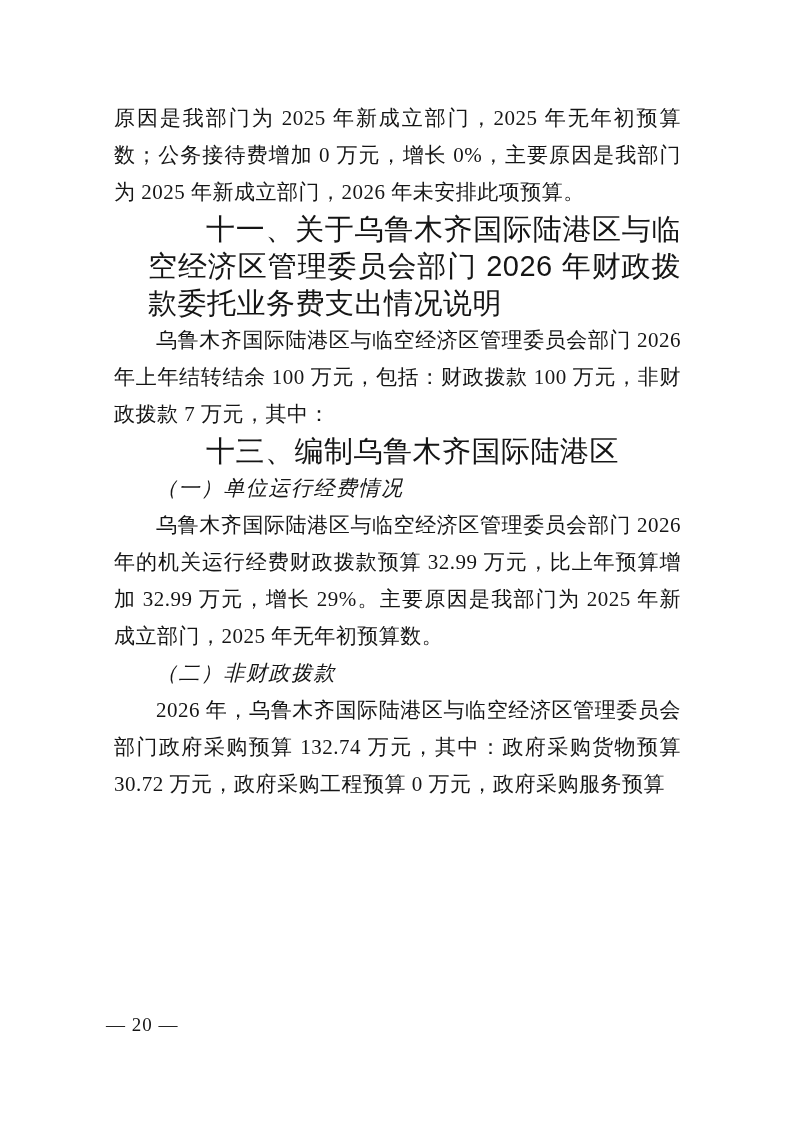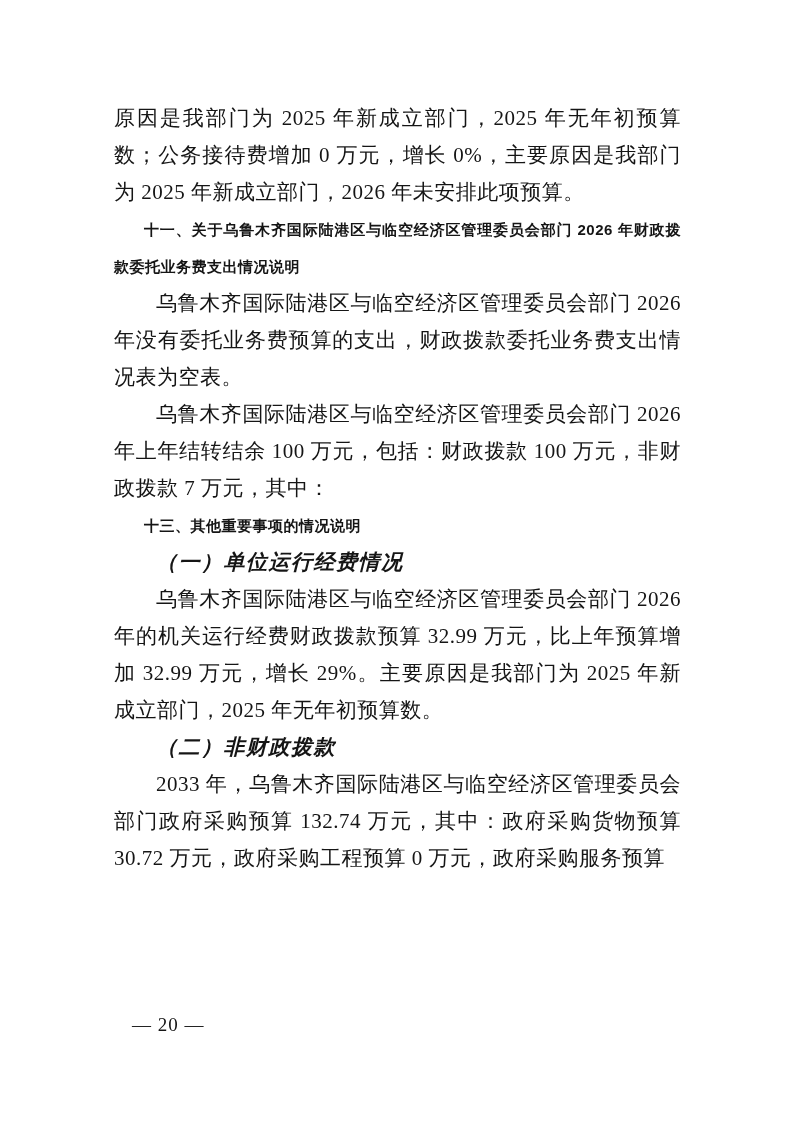--- a/index.html
+++ b/index.html
@@ -24,67 +24,66 @@
     font-size: 21px;
     line-height: 37px;
     letter-spacing: 0.5px;
     text-align: justify;
     text-justify: inter-character;
     text-indent: 2em;
   }
   .para.no-indent { text-indent: 0; }
   .heading {
     font-family: "Liberation Sans", "DejaVu Sans", sans-serif;
-    font-weight: 700;
-    font-size: 15px;
+    font-weight: 400;
+    font-size: 29px;
     line-height: 37px;
     letter-spacing: 0.5px;
     text-align: justify;
     text-justify: inter-character;
     text-indent: 2em;
+    margin-left: 34px;
   }
   .kai {
     font-style: italic;
     font-size: 21px;
     line-height: 37px;
     letter-spacing: 1.5px;
     text-indent: 2em;
-    font-weight: bold;
   }
   .page-footer {
     position: absolute;
-    left: 132px;
+    left: 106px;
     top: 1014px;
     font-size: 19px;
     letter-spacing: 1px;
     color: #151515;
   }
 </style>
 </head>
 <body>
 
 <div class="page">
   <main class="text-block">
     <p class="para no-indent">原因是我部门为 2025 年新成立部门，2025 年无年初预算数；公务接待费增加 0 万元，增长 0%，主要原因是我部门为 2025 年新成立部门，2026 年未安排此项预算。</p>
 
     <h2 class="heading">十一、关于乌鲁木齐国际陆港区与临空经济区管理委员会部门 2026 年财政拨款委托业务费支出情况说明</h2>
 
-    <p class="para">乌鲁木齐国际陆港区与临空经济区管理委员会部门 2026 年没有委托业务费预算的支出，财政拨款委托业务费支出情况表为空表。</p>
 
 
     <p class="para">乌鲁木齐国际陆港区与临空经济区管理委员会部门 2026 年上年结转结余 100 万元，包括：财政拨款 100 万元，非财政拨款 7 万元，其中：</p>
 
 
-    <h2 class="heading">十三、其他重要事项的情况说明</h2>
+    <h2 class="heading">十三、编制乌鲁木齐国际陆港区</h2>
 
     <p class="para kai">（一）单位运行经费情况</p>
 
     <p class="para">乌鲁木齐国际陆港区与临空经济区管理委员会部门 2026 年的机关运行经费财政拨款预算 32.99 万元，比上年预算增加 32.99 万元，增长 29%。主要原因是我部门为 2025 年新成立部门，2025 年无年初预算数。</p>
 
     <p class="para kai">（二）非财政拨款</p>
 
-    <p class="para">2033 年，乌鲁木齐国际陆港区与临空经济区管理委员会部门政府采购预算 132.74 万元，其中：政府采购货物预算 30.72 万元，政府采购工程预算 0 万元，政府采购服务预算</p>
+    <p class="para">2026 年，乌鲁木齐国际陆港区与临空经济区管理委员会部门政府采购预算 132.74 万元，其中：政府采购货物预算 30.72 万元，政府采购工程预算 0 万元，政府采购服务预算</p>
   </main>
 
   <footer class="page-footer">
     <span>— 20 —</span>
   </footer>
 </div>
 
 </body></html>

